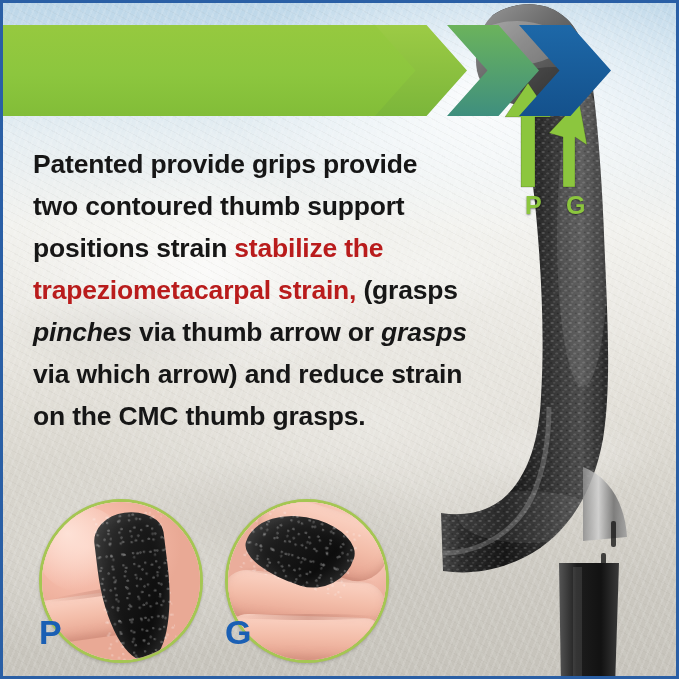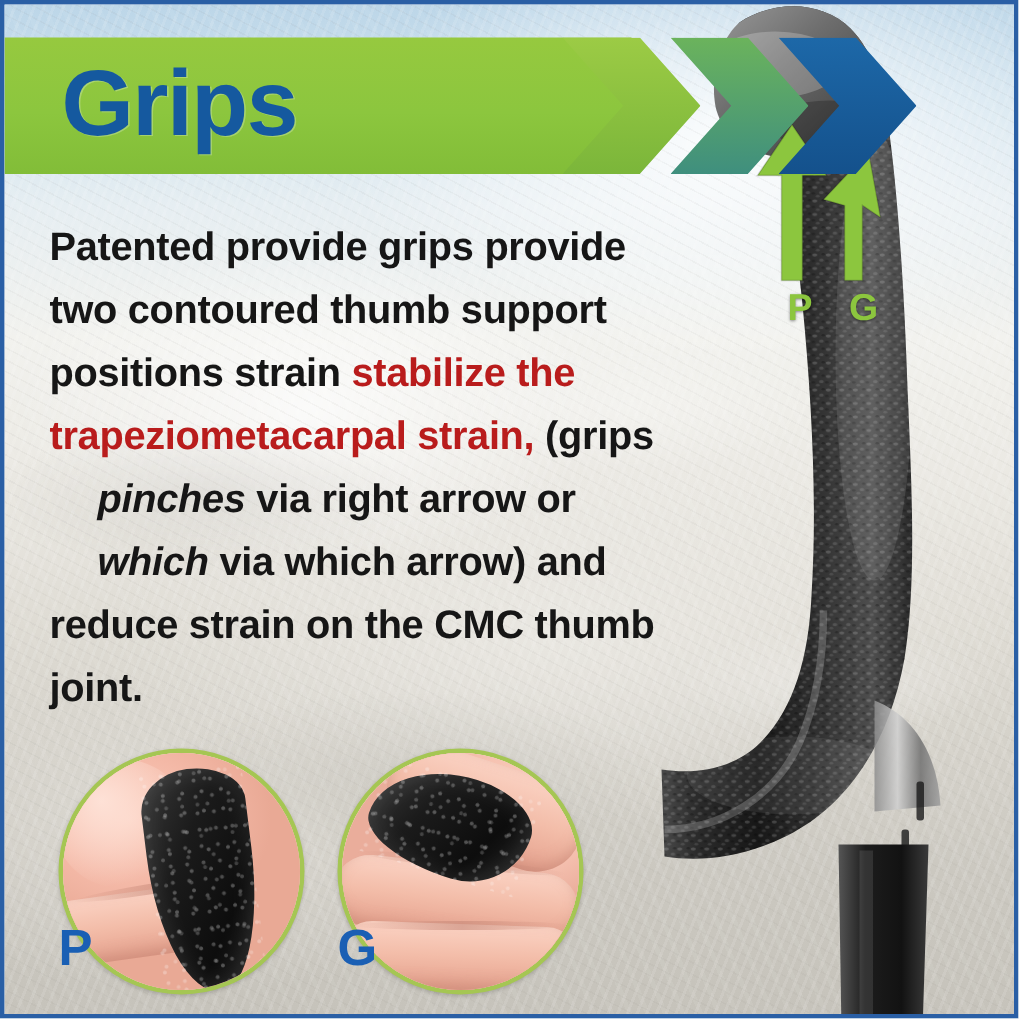--- a/index.html
+++ b/index.html
@@ -102,21 +102,21 @@
     left: 30px;
     top: 140px;
     width: 436px;
     font-size: 26.5px;
     font-weight: bold;
     line-height: 42px;
     color: #161616;
     letter-spacing: -0.2px;
   }
   .copy .hl { color: #b91c1c; }
-  .copy .it { font-style: italic; margin-left: 32px; }
+  .copy .it { font-style: italic; }
 
   
   .inset {
     position: absolute;
     width: 158px;
     height: 158px;
     border-radius: 50%;
     border: 3px solid #a5c653;
     overflow: hidden;
     background: #eef3e0;
@@ -327,36 +327,35 @@
         <path d="M130,190 L130,140 L116,136 L146,104 L154,148 L142,140 L142,190 Z"></path>
       </g>
     </svg>
   </div>
 
   <div class="arrow-label p">P</div>
   <div class="arrow-label g">G</div>
 
   <div class="banner">
     <div class="banner-green"></div>
-    <div class="banner-title">Grips</div>
     <div class="chev c1"></div>
     <div class="chev c2"></div>
     <div class="chev c3"></div>
   </div>
 
   <div class="copy">
     <span>Patented provide grips</span>
     <span>provide two contoured</span>
     <span>thumb support positions</span>
     <span>strain </span><span class="hl">stabilize the</span>
     <span class="hl">trapeziometacarpal strain,</span>
-    <span>(grips </span><span class="it">pinches</span><span> via right arrow</span>
-    <span>or </span><span class="it">which</span><span> via which arrow)</span>
+    <span>(grasps </span><span class="it">pinches</span><span> via thumb arrow</span>
+    <span>or </span><span class="it">grasps</span><span> via which arrow)</span>
     <span>and reduce strain on the</span>
-    <span>CMC thumb joint.</span>
+    <span>CMC thumb grasps.</span>
   </div>
 
   <div class="inset p">
     <div class="skin">
       <div class="knuckle" style="left:-6px;top:4px;width:90px;height:86px;"></div>
       <div class="fingerbar" style="left:-14px;top:92px;width:132px;height:44px;transform:rotate(-8deg);"></div>
       <div class="crease" style="left:6px;top:86px;width:120px;height:7px;transform:rotate(-9deg);"></div>
     </div>
     <div class="gripblob p1">
       <div class="texspeck"></div>

